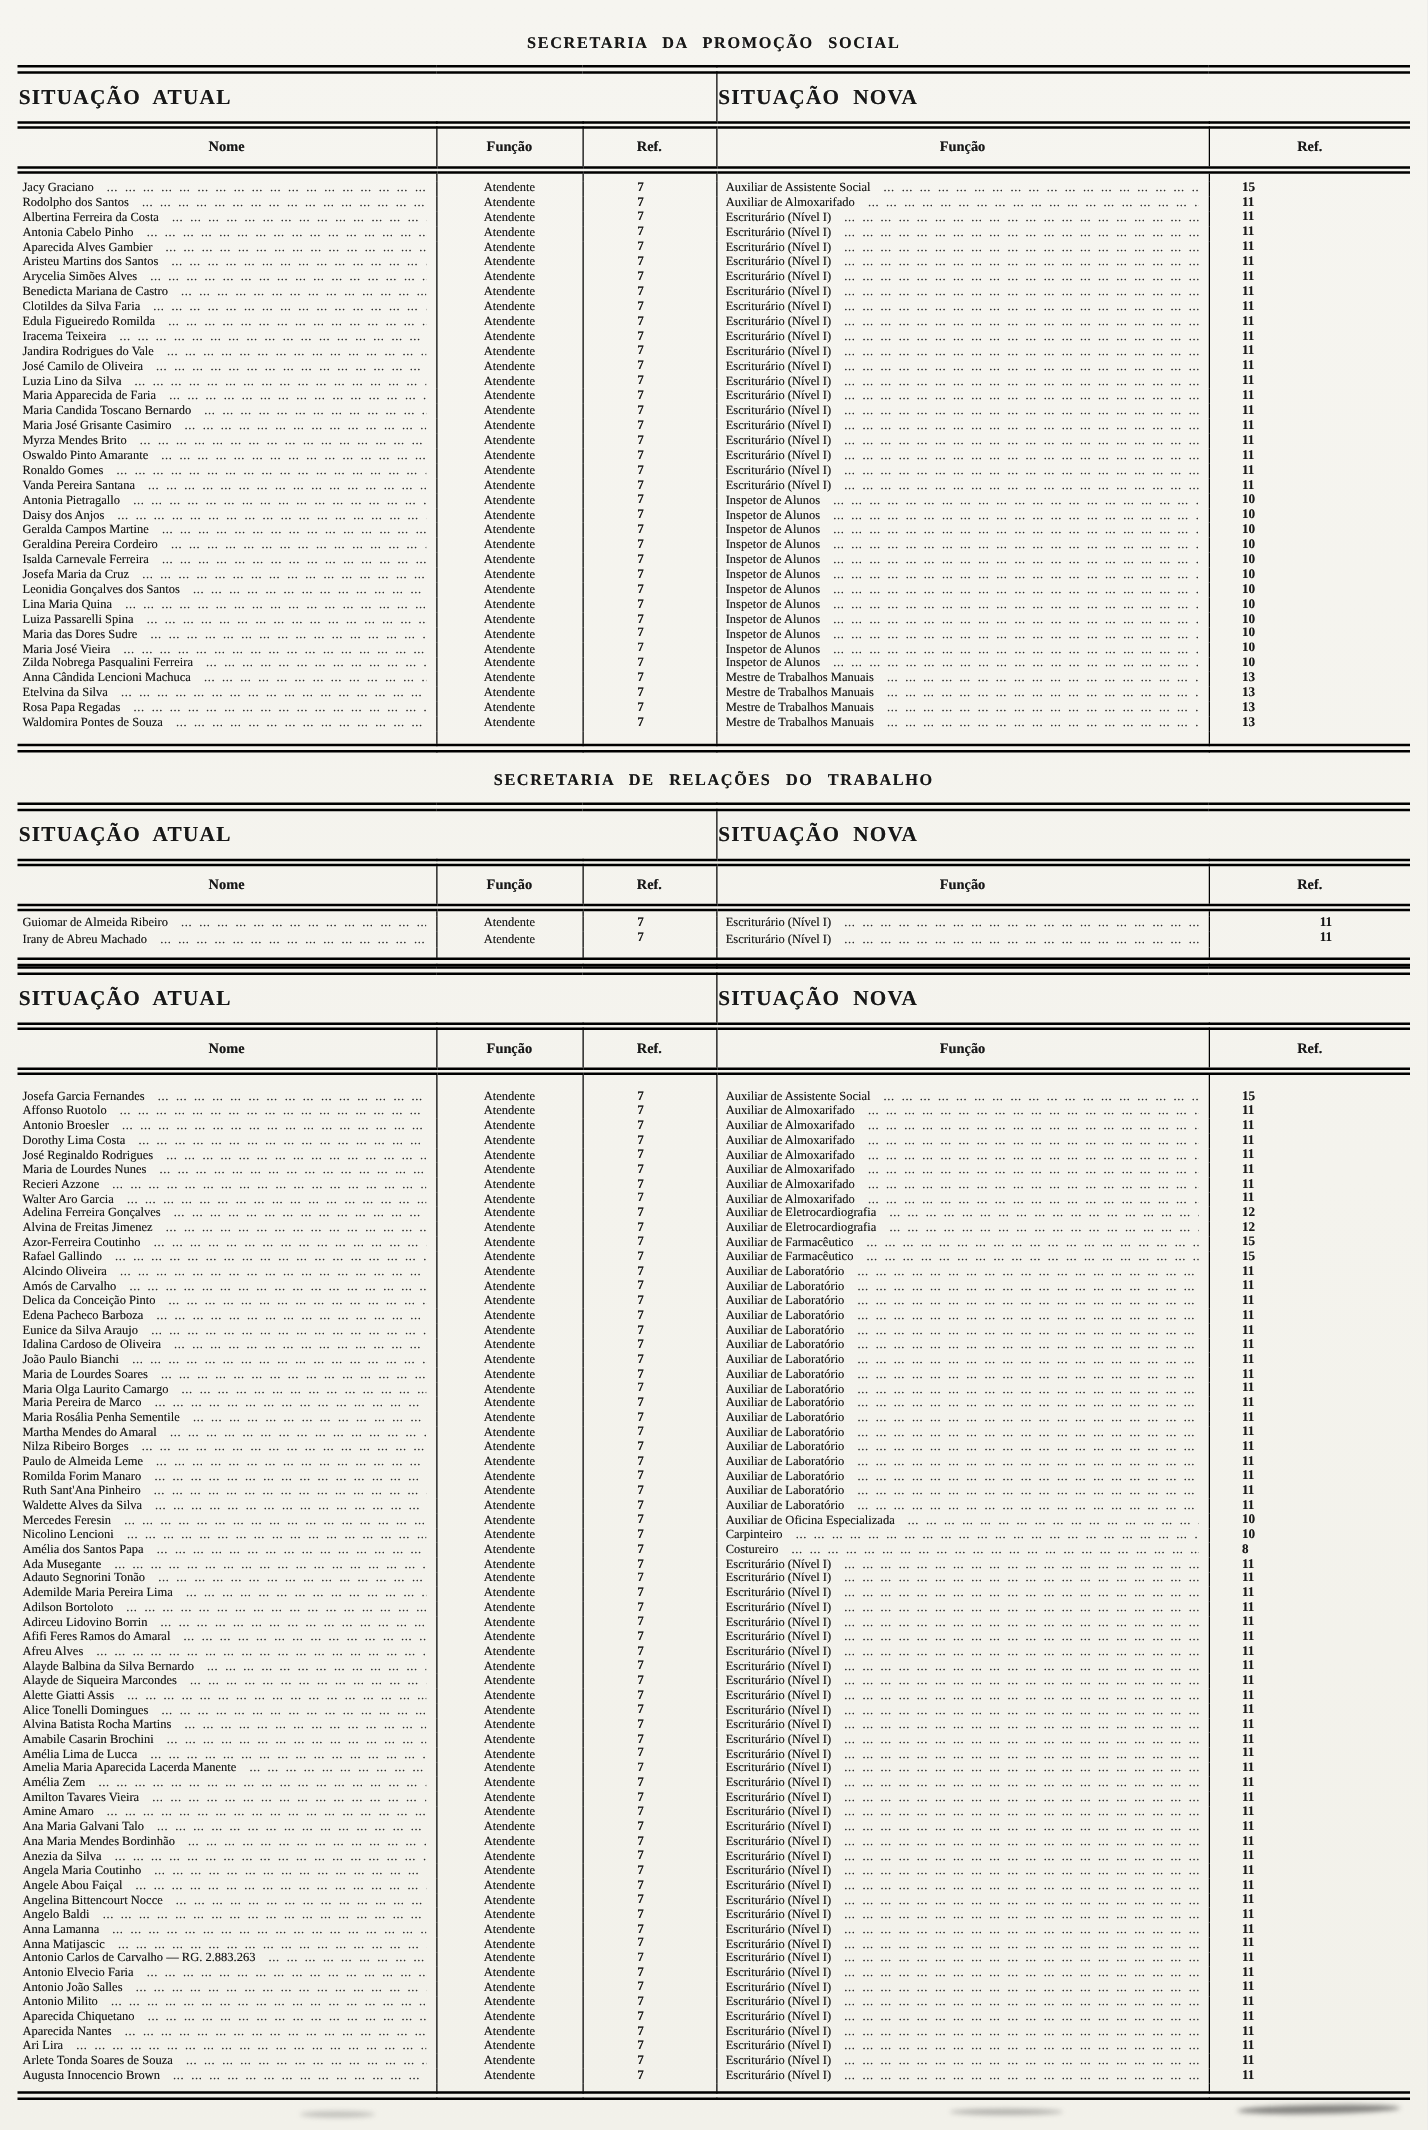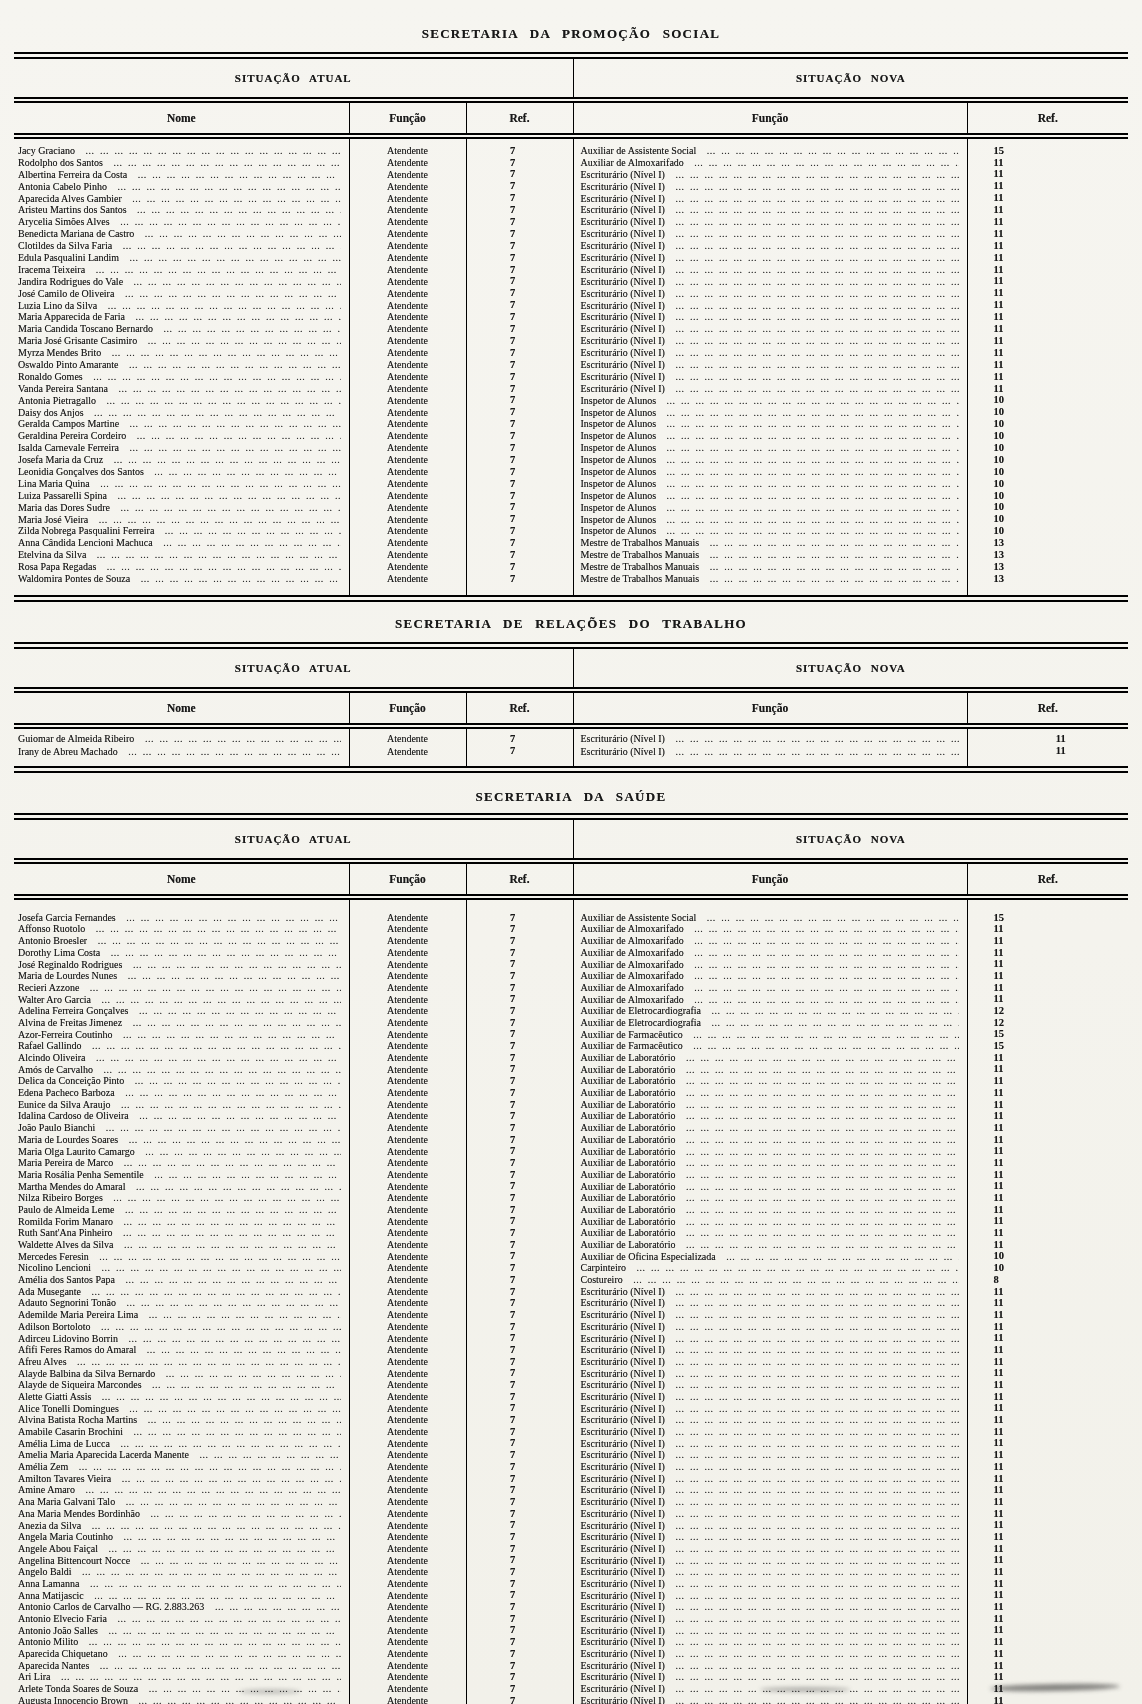--- a/index.html
+++ b/index.html
@@ -40,26 +40,26 @@
   }
   col.c1{width:335px}
   col.c2{width:117px}
   col.c3{width:107px}
   col.c4{width:394px}
   col.c5{width:161px}
 
   tr.half th{
     height:36px;
     border-bottom:6px double #000;
-    font-size:11px;
+    font-size:17px;
     font-weight:700;
     letter-spacing:1px;
     word-spacing:5px;
     vertical-align:middle;
-    text-align:center;
+    text-align:left;
     text-shadow:0 0 .4px rgba(0,0,0,.5);
   }
   tr.cols th{
     height:28px;
     border-bottom:6px double #000;
     font-size:11.5px;
     font-weight:700;
     vertical-align:middle;
     text-align:center;
     text-shadow:0 0 .3px rgba(0,0,0,.5);
@@ -280,21 +280,21 @@
             <div class="ncell">
               <span class="nm">Escriturário (Nível I)</span>
               <span class="ld"> ... ... ... ... ... ... ... ... ... ... ... ... ... ... ... ... ... ... ... ... ... ... ... ... ... ... ... ... ... ... ... ... ... ... ... ... ... ... ... ... ... ... ... ... ... ... ... ... ... ... ... ... ... ... ... ... ... ... ... ...</span>
             </div>
           </td>
           <td class="rf2 bl">11</td>
         </tr>
         <tr>
           <td class="nc">
             <div class="ncell">
-              <span class="nm">Edula Pasqualini Landim</span>
+              <span class="nm">Edula Figueiredo Romilda</span>
               <span class="ld"> ... ... ... ... ... ... ... ... ... ... ... ... ... ... ... ... ... ... ... ... ... ... ... ... ... ... ... ... ... ... ... ... ... ... ... ... ... ... ... ... ... ... ... ... ... ... ... ... ... ... ... ... ... ... ... ... ... ... ... ...</span>
             </div>
           </td>
           <td class="fn bl">Atendente</td>
           <td class="rf bl">7</td>
           <td class="nc bl">
             <div class="ncell">
               <span class="nm">Escriturário (Nível I)</span>
               <span class="ld"> ... ... ... ... ... ... ... ... ... ... ... ... ... ... ... ... ... ... ... ... ... ... ... ... ... ... ... ... ... ... ... ... ... ... ... ... ... ... ... ... ... ... ... ... ... ... ... ... ... ... ... ... ... ... ... ... ... ... ... ...</span>
             </div>
@@ -837,21 +837,20 @@
         <tr>
           <td style="height: 8px;"></td>
           <td class="bl" style="height: 8px;"></td>
           <td class="bl" style="height: 8px;"></td>
           <td class="bl" style="height: 8px;"></td>
           <td class="bl" style="height: 8px;"></td>
         </tr>
       </tbody>
   </table>
 
-  <h2 class="sec-title" id="title-3">SECRETARIA DA SAÚDE</h2>
   <table class="gz s3">
     <colgroup>
         <col class="c1">
         <col class="c2">
         <col class="c3">
         <col class="c4">
         <col class="c5">
       </colgroup>
     <thead>
       <tr class="half">

